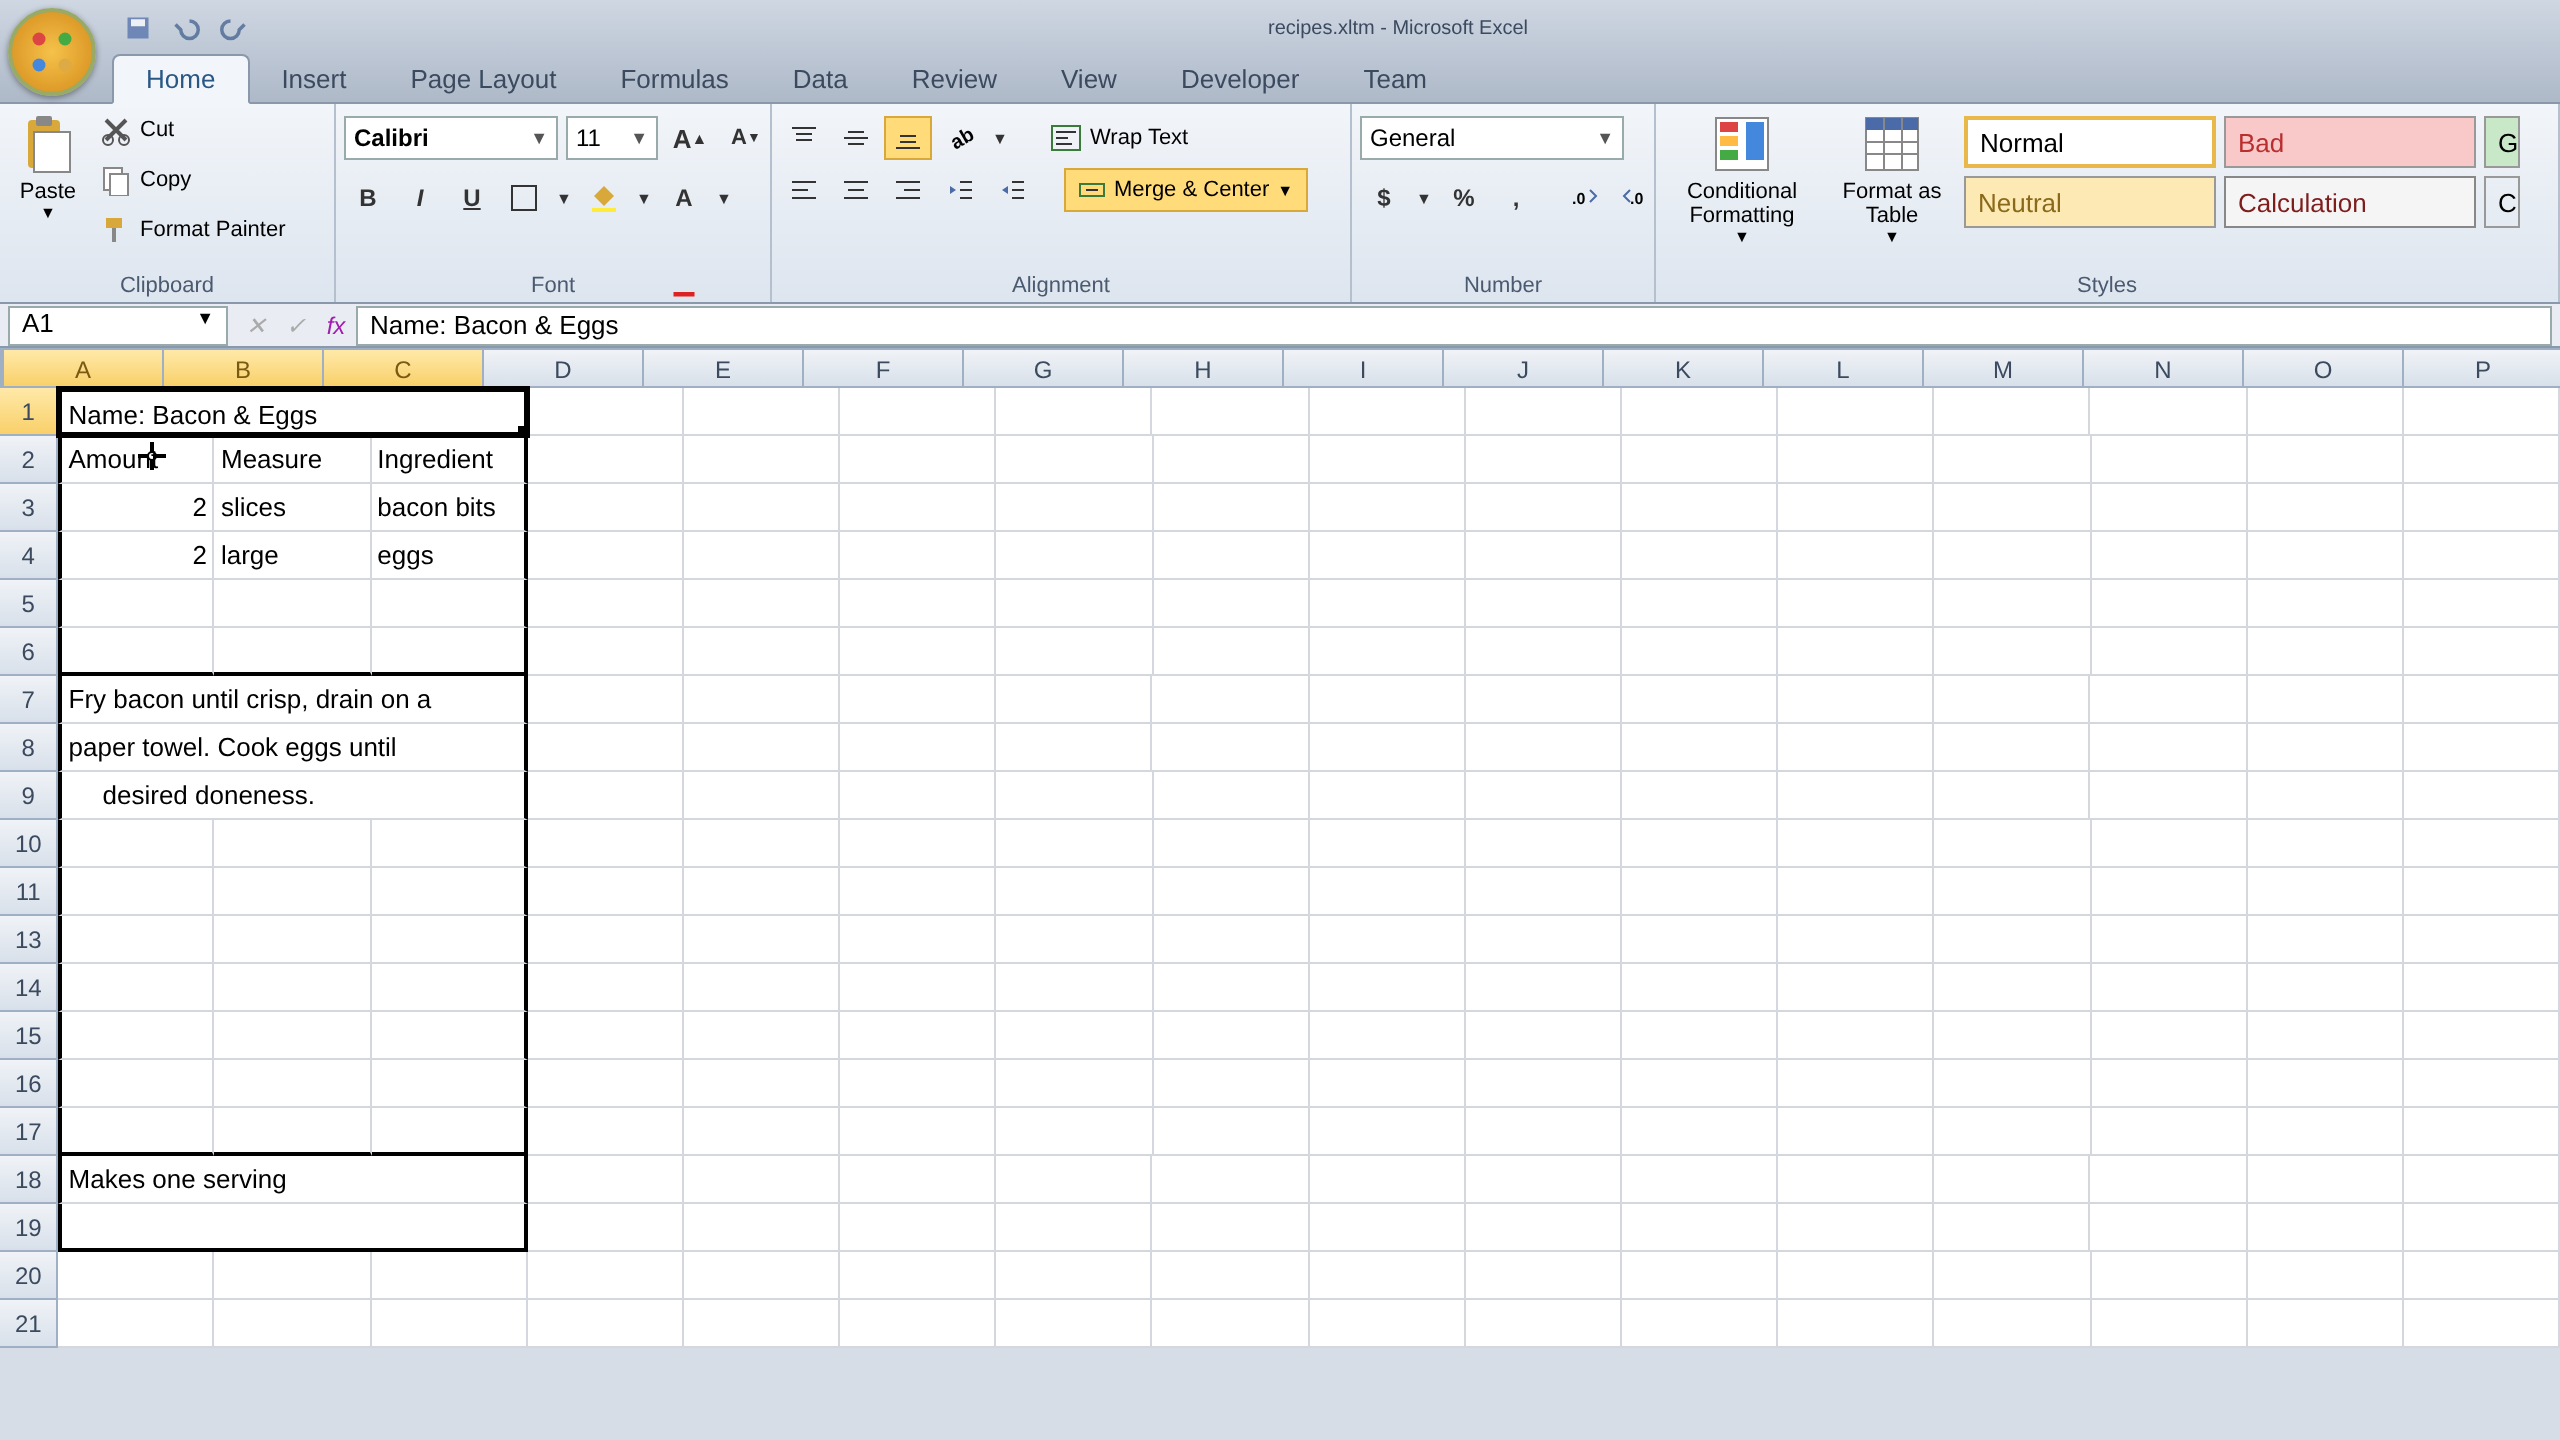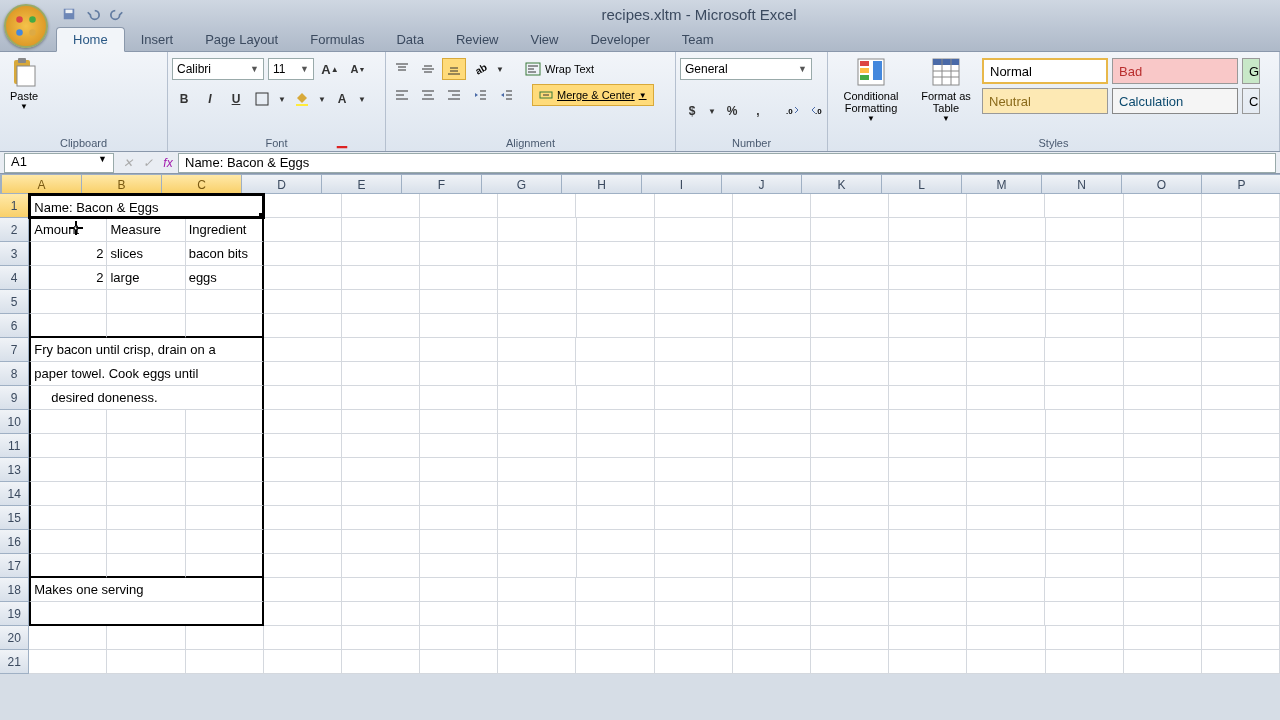--- a/index.html
+++ b/index.html
@@ -4,21 +4,21 @@
 <style>
 * { margin: 0; padding: 0; box-sizing: border-box; font-family: 'Segoe UI', Tahoma, sans-serif; }
 body { background: #d6dde6; width: 1280px; height: 720px; overflow: hidden; font-size: 12px; }
 
 
 .titlebar { height: 28px; background: linear-gradient(#cfd7e2,#bcc6d4); display: flex; align-items: center; padding: 0 6px; }
 .office-btn { width: 44px; height: 44px; border-radius: 50%; background: radial-gradient(#f5c24a,#d48a1a); position: absolute; top: 4px; left: 4px; border: 2px solid #9a6; box-shadow: 0 1px 3px rgba(0,0,0,0.4); z-index: 10; display:flex;align-items:center;justify-content:center; }
 .office-btn svg { width: 26px; height: 26px; }
 .qat { margin-left: 56px; display: flex; gap: 10px; align-items: center; }
 .qat-icon { width: 14px; height: 14px; opacity: 0.7; }
-.title-text { flex: 1; text-align: center; color: #3b4a5f; font-size: 15px; }
+.title-text { flex: 1; text-align: center; color: #3b4a5f; font-size: 10px; }
 
 
 .ribbon-tabs { height: 24px; display: flex; align-items: flex-end; padding-left: 56px; background: linear-gradient(#bcc6d4,#aeb9c8); border-bottom: 1px solid #8a98ab; }
 .ribbon-tab { padding: 4px 16px; font-size: 13px; color: #3b4a5f; cursor: pointer; border-top-left-radius: 4px; border-top-right-radius: 4px; }
 .ribbon-tab.active { background: #f2f5f9; border: 1px solid #8a98ab; border-bottom: 1px solid #f2f5f9; margin-bottom: -1px; color: #2a5885; }
 
 
 .ribbon { height: 100px; background: linear-gradient(#f2f5f9,#dde5ef); border-bottom: 1px solid #8a98ab; display: flex; }
 .ribbon-group { border-right: 1px solid #b5c0cf; padding: 2px 4px 0 4px; display: flex; flex-direction: column; position: relative; }
 .group-body { flex: 1; display: flex; align-items: flex-start; gap: 4px; }
@@ -28,36 +28,36 @@
 .big-btn .icon { width: 32px; height: 32px; margin-bottom: 2px; }
 .big-btn .lbl { font-size: 11px; text-align: center; line-height: 12px; }
 
 .stack { display: flex; flex-direction: column; gap: 3px; }
 .stack-row { display: flex; align-items: center; gap: 4px; height: 22px; padding: 0 2px; cursor: pointer; }
 .stack-row .icon { width: 16px; height: 16px; }
 .stack-row span { font-size: 11px; }
 
 .combo { height: 22px; border: 1px solid #9aa; background: #fff; display: flex; align-items: center; padding: 0 4px; font-size: 12px; }
 .combo.small { width: 46px; }
-.combo.font { width: 92px; }
+.combo.font { width: 107px; font-weight: bold; }
 .combo.numfmt { width: 132px; }
 .combo .dd { margin-left: auto; font-size: 9px; color: #555; }
 
 .btn-row { display: flex; gap: 2px; margin-top: 4px; }
 .rb { width: 24px; height: 22px; border: 1px solid rgba(0,0,0,0); display:flex;align-items:center;justify-content:center; cursor:pointer; font-size: 12px; font-weight: bold; color: #333; }
 .rb.hl { background: #ffdb7a; border-color: #d8a93a; }
 .rb svg { width: 14px; height: 14px; }
 
-.merge-btn { display:flex; align-items:center; gap:4px; padding:0 6px; height:22px; background:#ffdb7a; border:1px solid #d8a93a; font-size:11px; cursor:pointer;text-decoration:underline; }
+.merge-btn { display:flex; align-items:center; gap:4px; padding:0 6px; height:22px; background:#ffdb7a; border:1px solid #d8a93a; font-size:11px; cursor:pointer; }
 
 .style-cell { width: 126px; height: 26px; border: 1px solid #999; display:flex; align-items:center; padding: 0 6px; font-size: 13px; }
 .style-normal { background:#fff; border:2px solid #e8b84a; }
 .style-bad { background:#f9c8c8; color:#b92e2e; }
 .style-neutral { background:#fde9b4; color:#8a6a1a; }
-.style-calc { background:#f5f5f5; color:#0c4a6e; border-color:#888; }
+.style-calc { background:#f5f5f5; color:#7f1d1d; border-color:#888; }
 .style-good { background:#c8e8c8; width:18px; overflow:hidden;}
 .style-check { width:18px; overflow:hidden;}
 .styles-grid { display:grid; grid-template-columns: repeat(3, auto); gap:4px; padding-top:4px;}
 
 
 .formula-bar { height: 22px; background: #e9edf3; border-bottom: 1px solid #8a98ab; display: flex; align-items: center; }
 .namebox { width: 110px; height: 20px; border: 1px solid #9aa; background:#fff; margin: 0 4px; display:flex; align-items:flex-start; padding: 0 6px; font-size: 13px; gap: 39px; }
 .namebox .dd { margin-left:auto; font-size:9px; }
 .fx-btn { width: 20px; height: 20px; display:flex;align-items:center;justify-content:center; font-style:italic; font-size:12px; color:#a21caf; cursor:pointer; }
 .fx-input { flex:1; height:20px; border:1px solid #9aa; background:#fff; margin-right:4px; padding:0 6px; font-size:13px; display:flex; align-items:center; }
@@ -136,20 +136,44 @@
     <div class="group-body">
       <div class="big-btn">
         <svg class="icon" viewBox="0 0 32 32">
             <rect x="6" y="4" width="16" height="24" fill="#d8a93a" rx="2"></rect>
             <rect x="10" y="2" width="8" height="5" fill="#888" rx="1"></rect>
             <rect x="9" y="10" width="18" height="20" fill="#fff" stroke="#888"></rect>
           </svg>
         <div class="lbl">Paste</div>
         <div style="font-size:8px">▼</div>
       </div>
+      <div class="stack">
+        <div class="stack-row">
+            <svg class="icon" viewBox="0 0 16 16">
+              <path d="M3 3 L13 13 M13 3 L3 13" stroke="#555" stroke-width="2"></path>
+              <circle cx="4" cy="13" r="2.5" fill="none" stroke="#555"></circle>
+              <circle cx="12" cy="13" r="2.5" fill="none" stroke="#555"></circle>
+            </svg>
+            <span>Cut</span>
+          </div>
+        <div class="stack-row">
+            <svg class="icon" viewBox="0 0 16 16">
+              <rect x="2" y="2" width="9" height="11" fill="#fff" stroke="#888"></rect>
+              <rect x="5" y="5" width="9" height="11" fill="#fff" stroke="#888"></rect>
+            </svg>
+            <span>Copy</span>
+          </div>
+        <div class="stack-row">
+            <svg class="icon" viewBox="0 0 16 16">
+              <rect x="3" y="2" width="8" height="5" fill="#d8a93a"></rect>
+              <rect x="6" y="7" width="2" height="7" fill="#888"></rect>
+            </svg>
+            <span>Format Painter</span>
+          </div>
+      </div>
     </div>
     <div class="group-label">Clipboard</div>
   </div>
 
   <div class="ribbon-group" style="width:218px">
     <div class="group-body" style="flex-direction:column;gap:4px;padding-top:4px">
       <div style="display:flex;gap:4px">
         <div class="combo font">
             <span>Calibri</span>
             <span class="dd">▼</span>
@@ -281,21 +305,21 @@
             </svg>
             <span>Merge &amp; Center</span>
             <span style="font-size:8px">▼</span>
           </div>
       </div>
     </div>
     <div class="group-label">Alignment</div>
   </div>
 
   <div class="ribbon-group" style="width:152px">
-    <div class="group-body" style="flex-direction:column;gap:16px;padding-top:4px">
+    <div class="group-body" style="flex-direction:column;gap:4px;padding-top:4px">
       <div class="combo numfmt">
           <span>General</span>
           <span class="dd">▼</span>
         </div>
       <div class="btn-row">
         <div class="rb">$</div>
         <div class="rb" style="width:12px;font-size:8px">▼</div>
         <div class="rb">%</div>
         <div class="rb">,</div>
         <div style="width:6px"></div>

